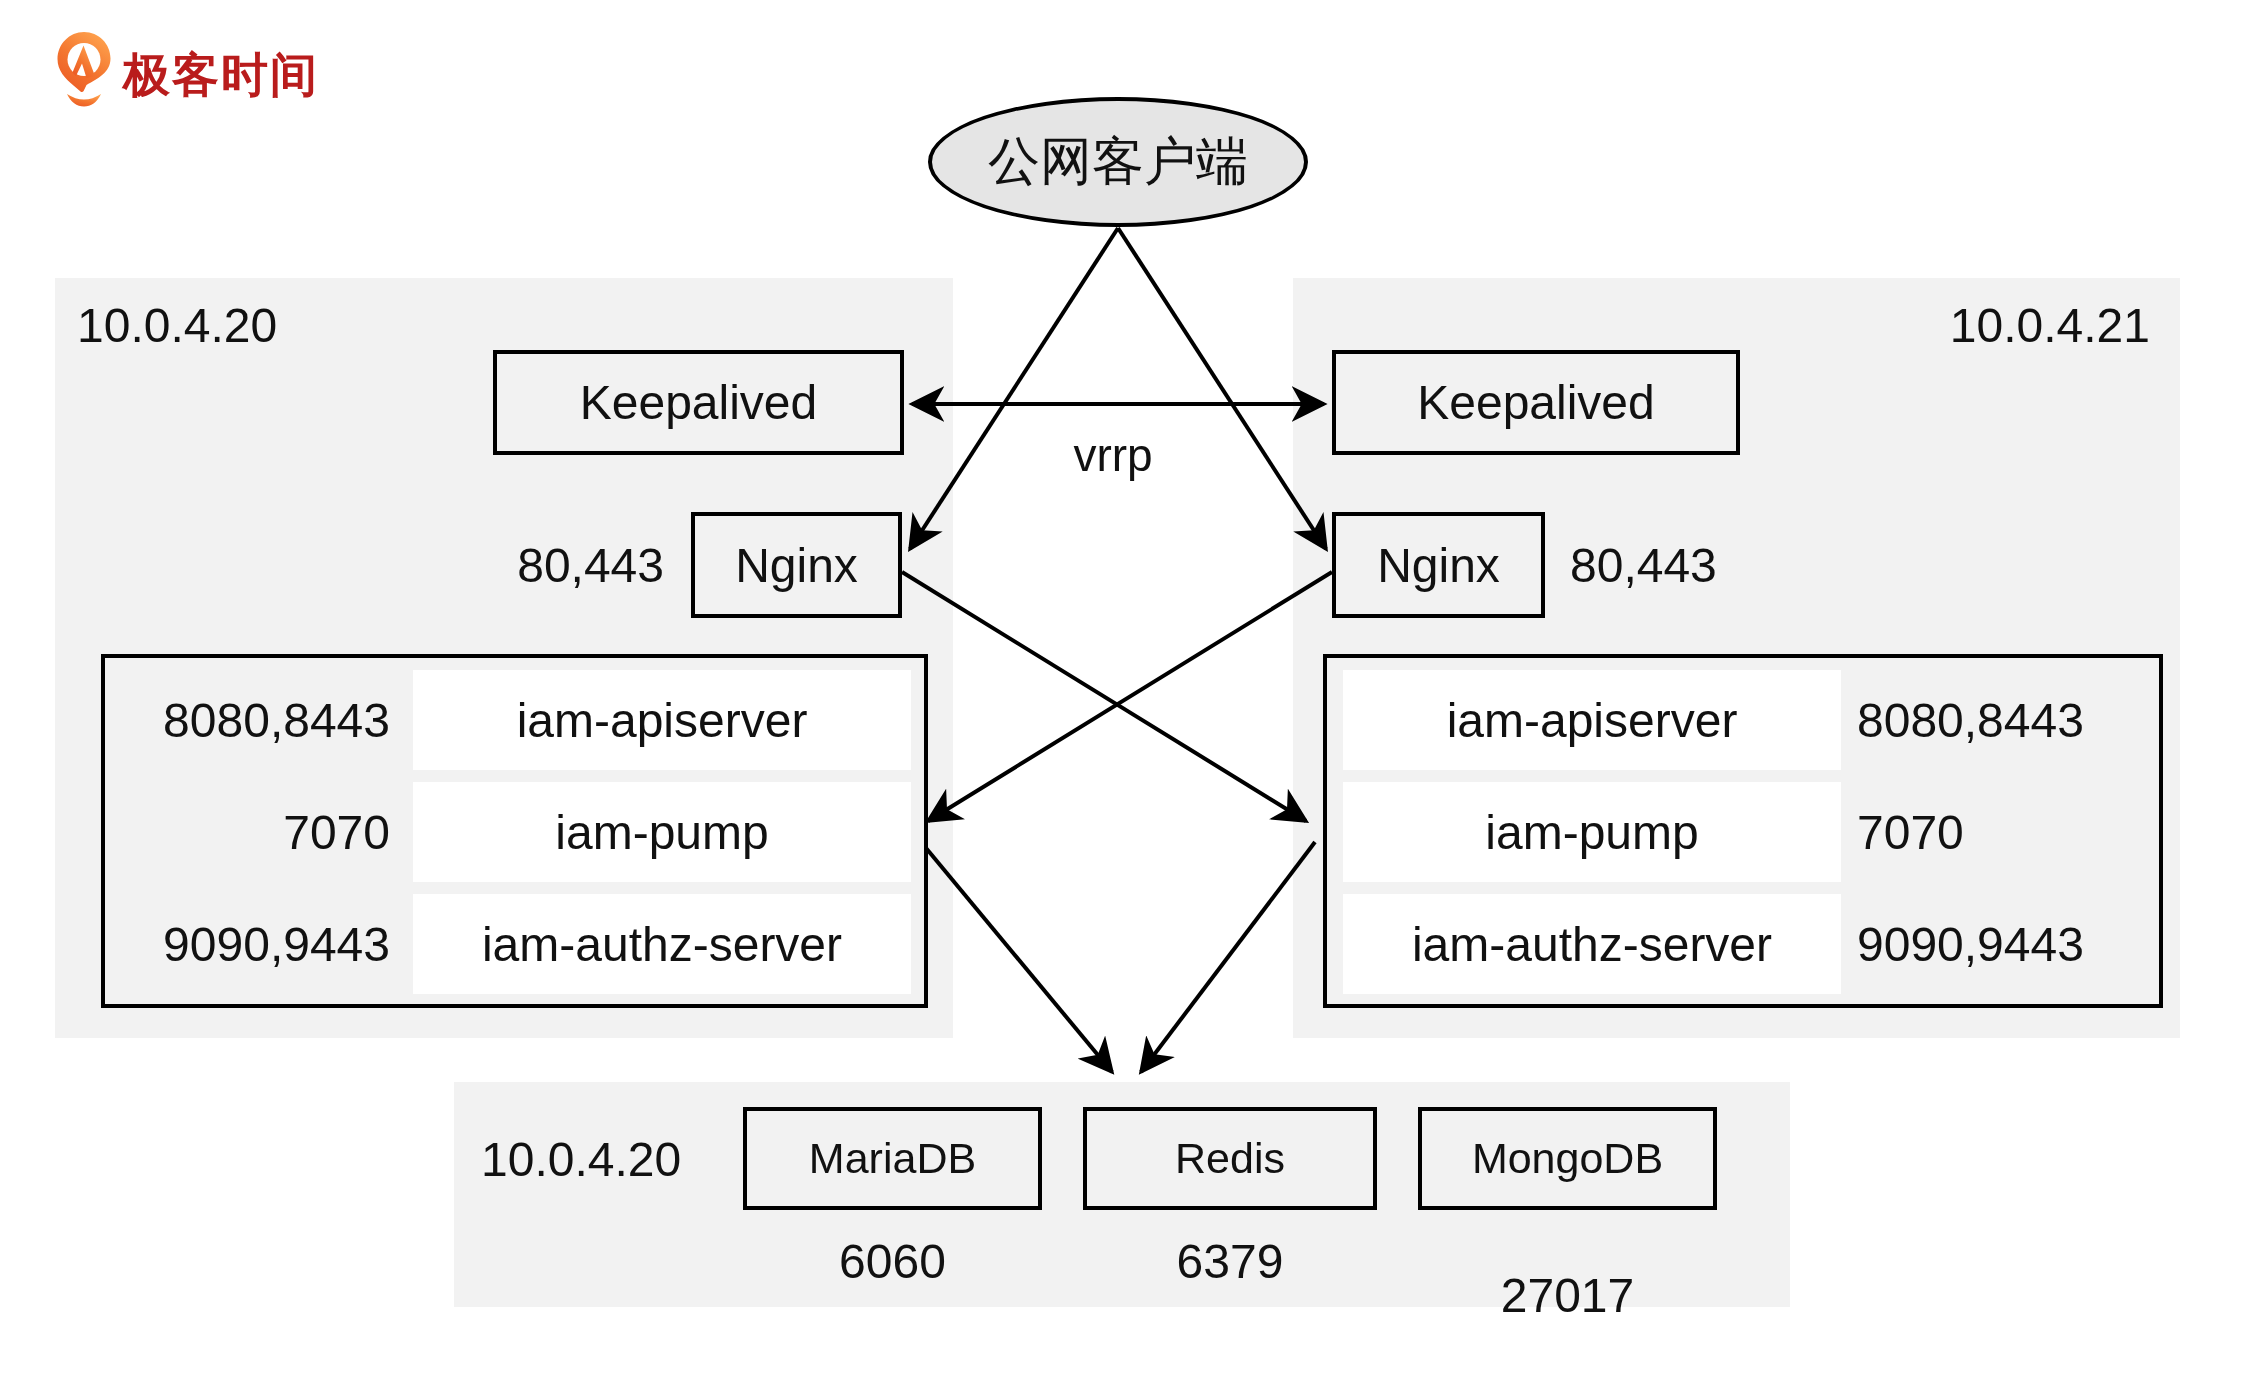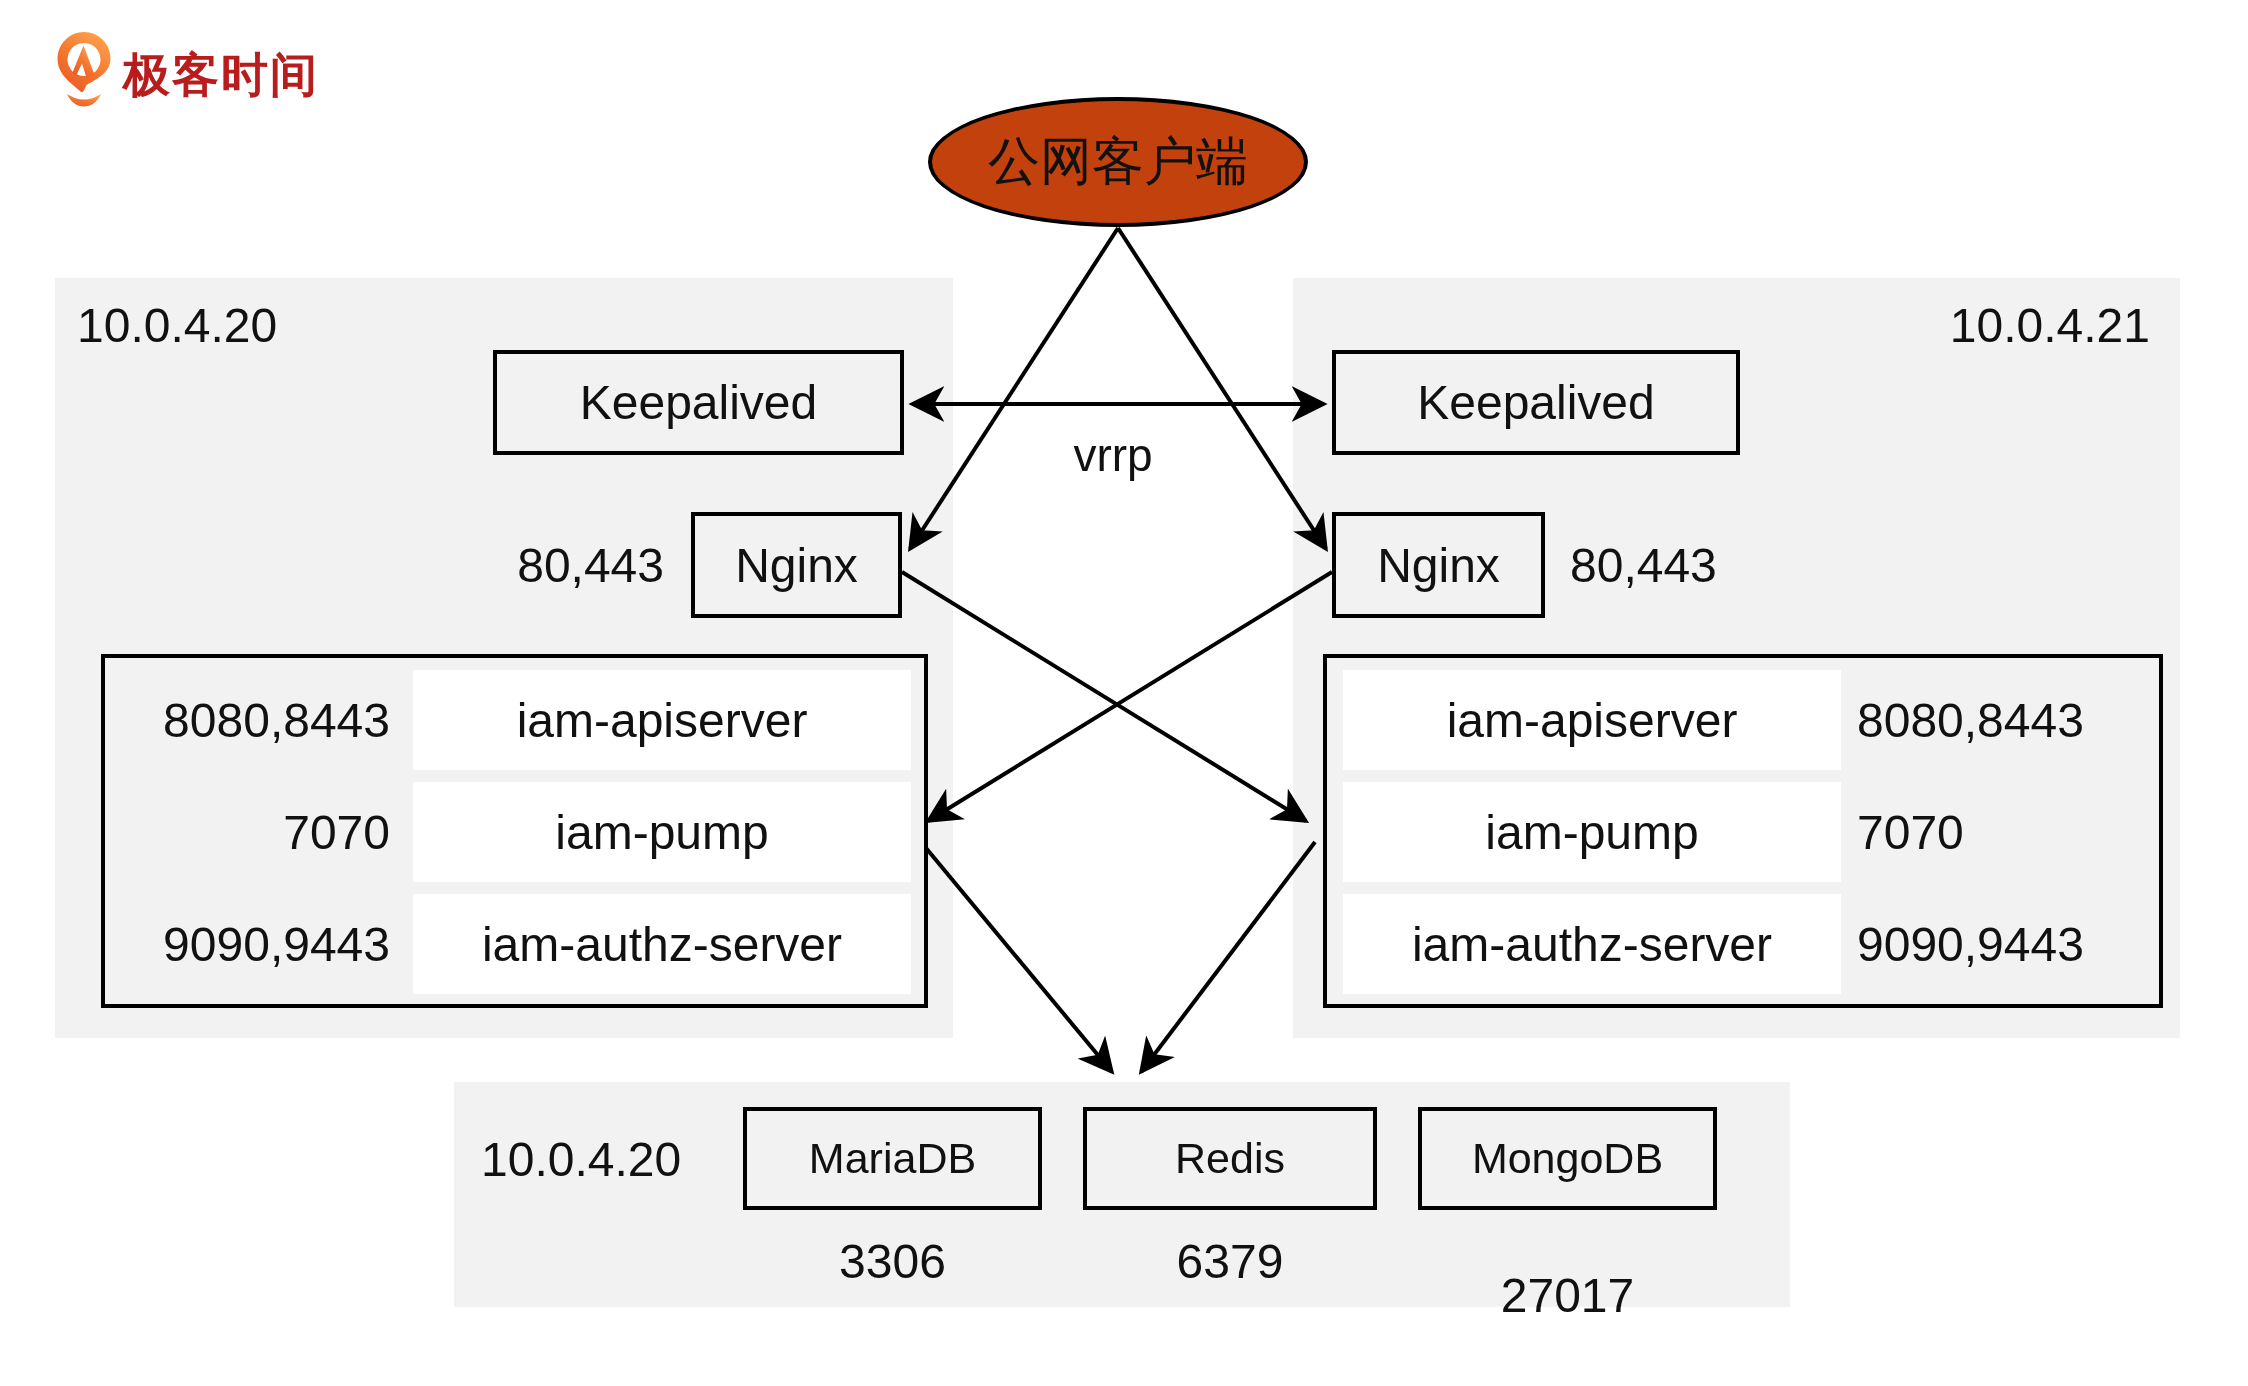--- a/index.html
+++ b/index.html
@@ -83,21 +83,21 @@
 
   .db-port { position: absolute; top: 152px; font-size: 48px; text-align: center; white-space: nowrap; }
   #db-port-mariadb { left: 289px; width: 299px; }
   #db-port-redis   { left: 629px; width: 294px; }
   #db-port-mongodb { left: 964px; width: 299px; margin-top: 34px; }
 
   #client-ellipse {
     position: absolute;
     left: 928px; top: 97px; width: 380px; height: 130px;
     border: 4px solid #000; border-radius: 50%;
-    box-sizing: border-box; background: #c2410c;
+    box-sizing: border-box; background: #e5e5e5;
     display: flex; align-items: center; justify-content: center;
     font-size: 52px; white-space: nowrap;
   }
 
   #vrrp-label {
     position: absolute; left: 1013px; top: 428px; width: 200px;
     text-align: center; font-size: 46px;
   }
 
   #arrow-layer { position: absolute; left: 0; top: 0; pointer-events: none; }
@@ -132,21 +132,21 @@
     <div id="brand-text">极客时间</div>
   </div>
 
   <div class="panel" id="left-panel"></div>
   <div class="panel" id="right-panel"></div>
   <div class="panel" id="db-panel">
     <div class="ip-label" id="db-ip">10.0.4.20</div>
     <div class="db-node" id="db-mariadb">MariaDB</div>
     <div class="db-node" id="db-mongodb">MongoDB</div>
     <div class="db-node" id="db-redis">Redis</div>
-    <div class="db-port" id="db-port-mariadb">3306</div>
+    <div class="db-port" id="db-port-mariadb">6060</div>
     <div class="db-port" id="db-port-redis">6379</div>
     <div class="db-port" id="db-port-mongodb">27017</div>
   </div>
 
   <svg id="arrow-layer" width="2248" height="1386" viewBox="0 0 2248 1386" xmlns="http://www.w3.org/2000/svg">
     <defs>
       <marker id="ah" viewBox="0 0 10 10" refX="9" refY="5" markerWidth="9" markerHeight="9" orient="auto" markerUnits="strokeWidth">
         <path d="M0 0 L10 5 L0 10 L2.8 5 Z" fill="#000"></path>
       </marker>
     </defs>

